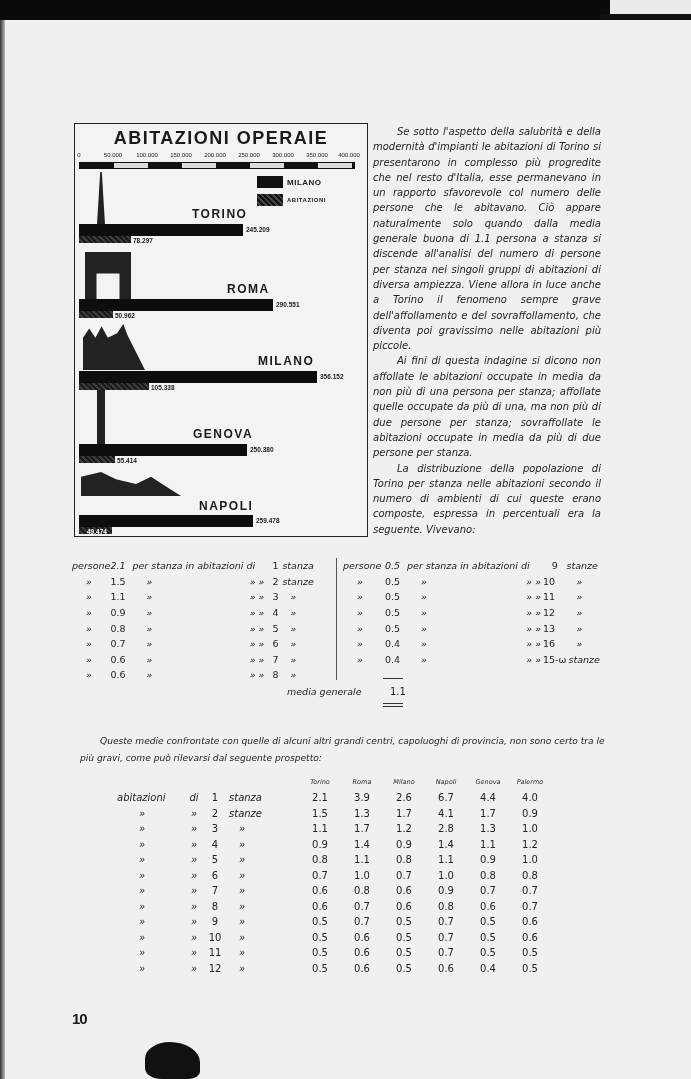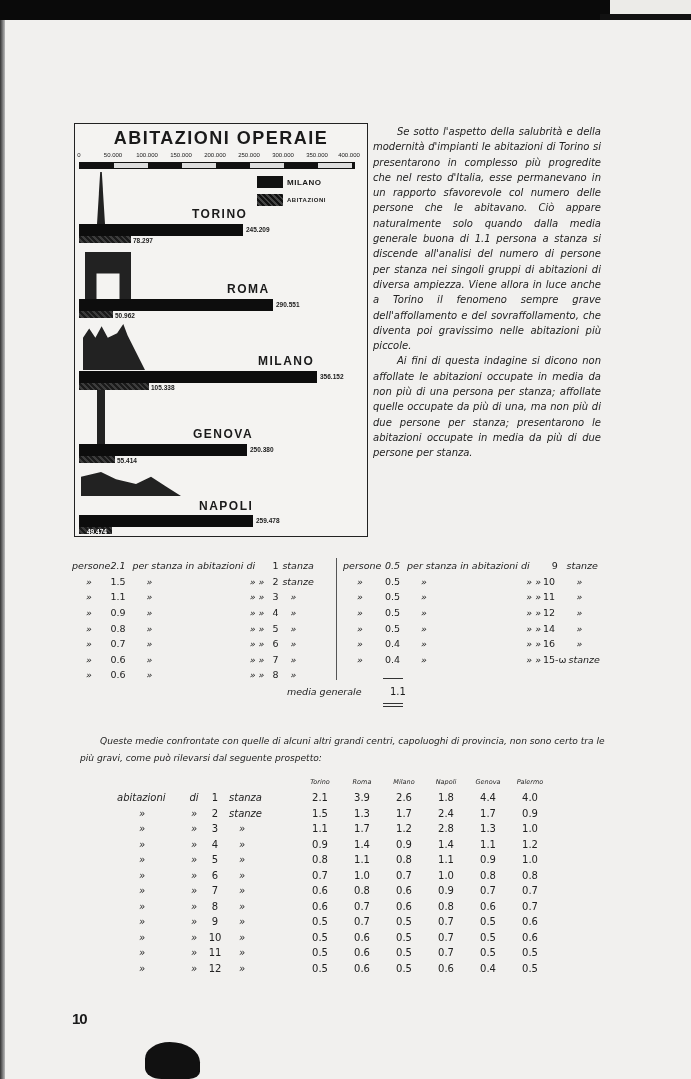--- a/index.html
+++ b/index.html
@@ -124,21 +124,22 @@
   <div class="silhouette" style="left:6px;top:348px;width:100px;height:24px;clip-path:polygon(0 100%,0 20%,20% 0,35% 30%,55% 50%,70% 20%,85% 60%,100% 100%);"></div>
   <div class="city-name" style="left:124px;top:375px">NAPOLI</div>
   <div class="bar-operai" style="top:391px;width:174px"></div>
   <div class="val" style="left:181px;top:393px">259.478</div>
   <div class="bar-abit" style="top:403px;width:33px"></div>
   <div class="val" style="left:12px;top:404px;color:#fff">49.474</div>
 </div>
 
 <div class="col-text">
   <p>Se sotto l'aspetto della salubrità e della modernità d'impianti le abitazioni di Torino si presentarono in complesso più progredite che nel resto d'Italia, esse permanevano in un rapporto sfavorevole col numero delle persone che le abitavano. Ciò appare naturalmente solo quando dalla media generale buona di 1.1 persona a stanza si discende all'analisi del numero di persone per stanza nei singoli gruppi di abitazioni di diversa ampiezza. Viene allora in luce anche a Torino il fenomeno sempre grave dell'affollamento e del sovraffollamento, che diventa poi gravissimo nelle abitazioni più piccole.</p>
-  <p>Ai fini di questa indagine si dicono non affollate le abitazioni occupate in media da non più di una persona per stanza; affollate quelle occupate da più di una, ma non più di due persone per stanza; presentarono le abitazioni occupate in media da più di due persone per stanza.</p>
+  <p>Ai fini di questa indagine si dicono non affollate le abitazioni occupate in media da non più di una persona per stanza; affollate quelle occupate da più di una, ma non più di due persone per stanza; sovraffollate le abitazioni occupate in media da più di due persone per stanza.</p>
+  <p>La distribuzione della popolazione di Torino per stanza nelle abitazioni secondo il numero di ambienti di cui queste erano composte, espressa in percentuali era la seguente. Vivevano:</p>
 </div>
 
 <div class="dist" style="left:72px">
   <table>
     <tbody>
         <tr>
       <td style="width:38px">persone</td>
       <td style="width:22px">2.1</td>
       <td colspan="2" style="width:136px">per stanza in abitazioni di</td>
       <td style="width:14px;text-align:center;font-style:normal">1</td>
@@ -236,21 +237,21 @@
           <td style="padding-left:14px">»</td>
           <td style="text-align:right;padding-right:2px">» »</td>
           <td style="font-style:normal">12</td>
           <td style="padding-left:10px">»</td>
         </tr>
     <tr>
           <td style="padding-left:14px">»</td>
           <td style="font-style:normal">0.5</td>
           <td style="padding-left:14px">»</td>
           <td style="text-align:right;padding-right:2px">» »</td>
-          <td style="font-style:normal">14</td>
+          <td style="font-style:normal">13</td>
           <td style="padding-left:10px">»</td>
         </tr>
     <tr>
           <td style="padding-left:14px">»</td>
           <td style="font-style:normal">0.4</td>
           <td style="padding-left:14px">»</td>
           <td style="text-align:right;padding-right:2px">» »</td>
           <td style="font-style:normal">16</td>
           <td style="padding-left:10px">»</td>
         </tr>
@@ -294,33 +295,33 @@
     </thead>
     <tbody id="cmp-body">
         <tr>
           <td class="lbl" style="">abitazioni</td>
           <td class="lbl" style="text-align:center">di</td>
           <td class="" style="text-align:center">1</td>
           <td class="lbl" style="padding-left:4px">stanza</td>
           <td class="num">2.1</td>
           <td class="num">3.9</td>
           <td class="num">2.6</td>
-          <td class="num">1.8</td>
+          <td class="num">6.7</td>
           <td class="num">4.4</td>
           <td class="num">4.0</td>
         </tr>
         <tr>
           <td class="lbl" style="padding-left:22px">»</td>
           <td class="lbl" style="text-align:center">»</td>
           <td class="" style="text-align:center">2</td>
           <td class="lbl" style="padding-left:4px">stanze</td>
           <td class="num">1.5</td>
           <td class="num">1.3</td>
           <td class="num">1.7</td>
-          <td class="num">2.4</td>
+          <td class="num">4.1</td>
           <td class="num">1.7</td>
           <td class="num">0.9</td>
         </tr>
         <tr>
           <td class="lbl" style="padding-left:22px">»</td>
           <td class="lbl" style="text-align:center">»</td>
           <td class="" style="text-align:center">3</td>
           <td class="lbl" style="padding-left:14px">»</td>
           <td class="num">1.1</td>
           <td class="num">1.7</td>

